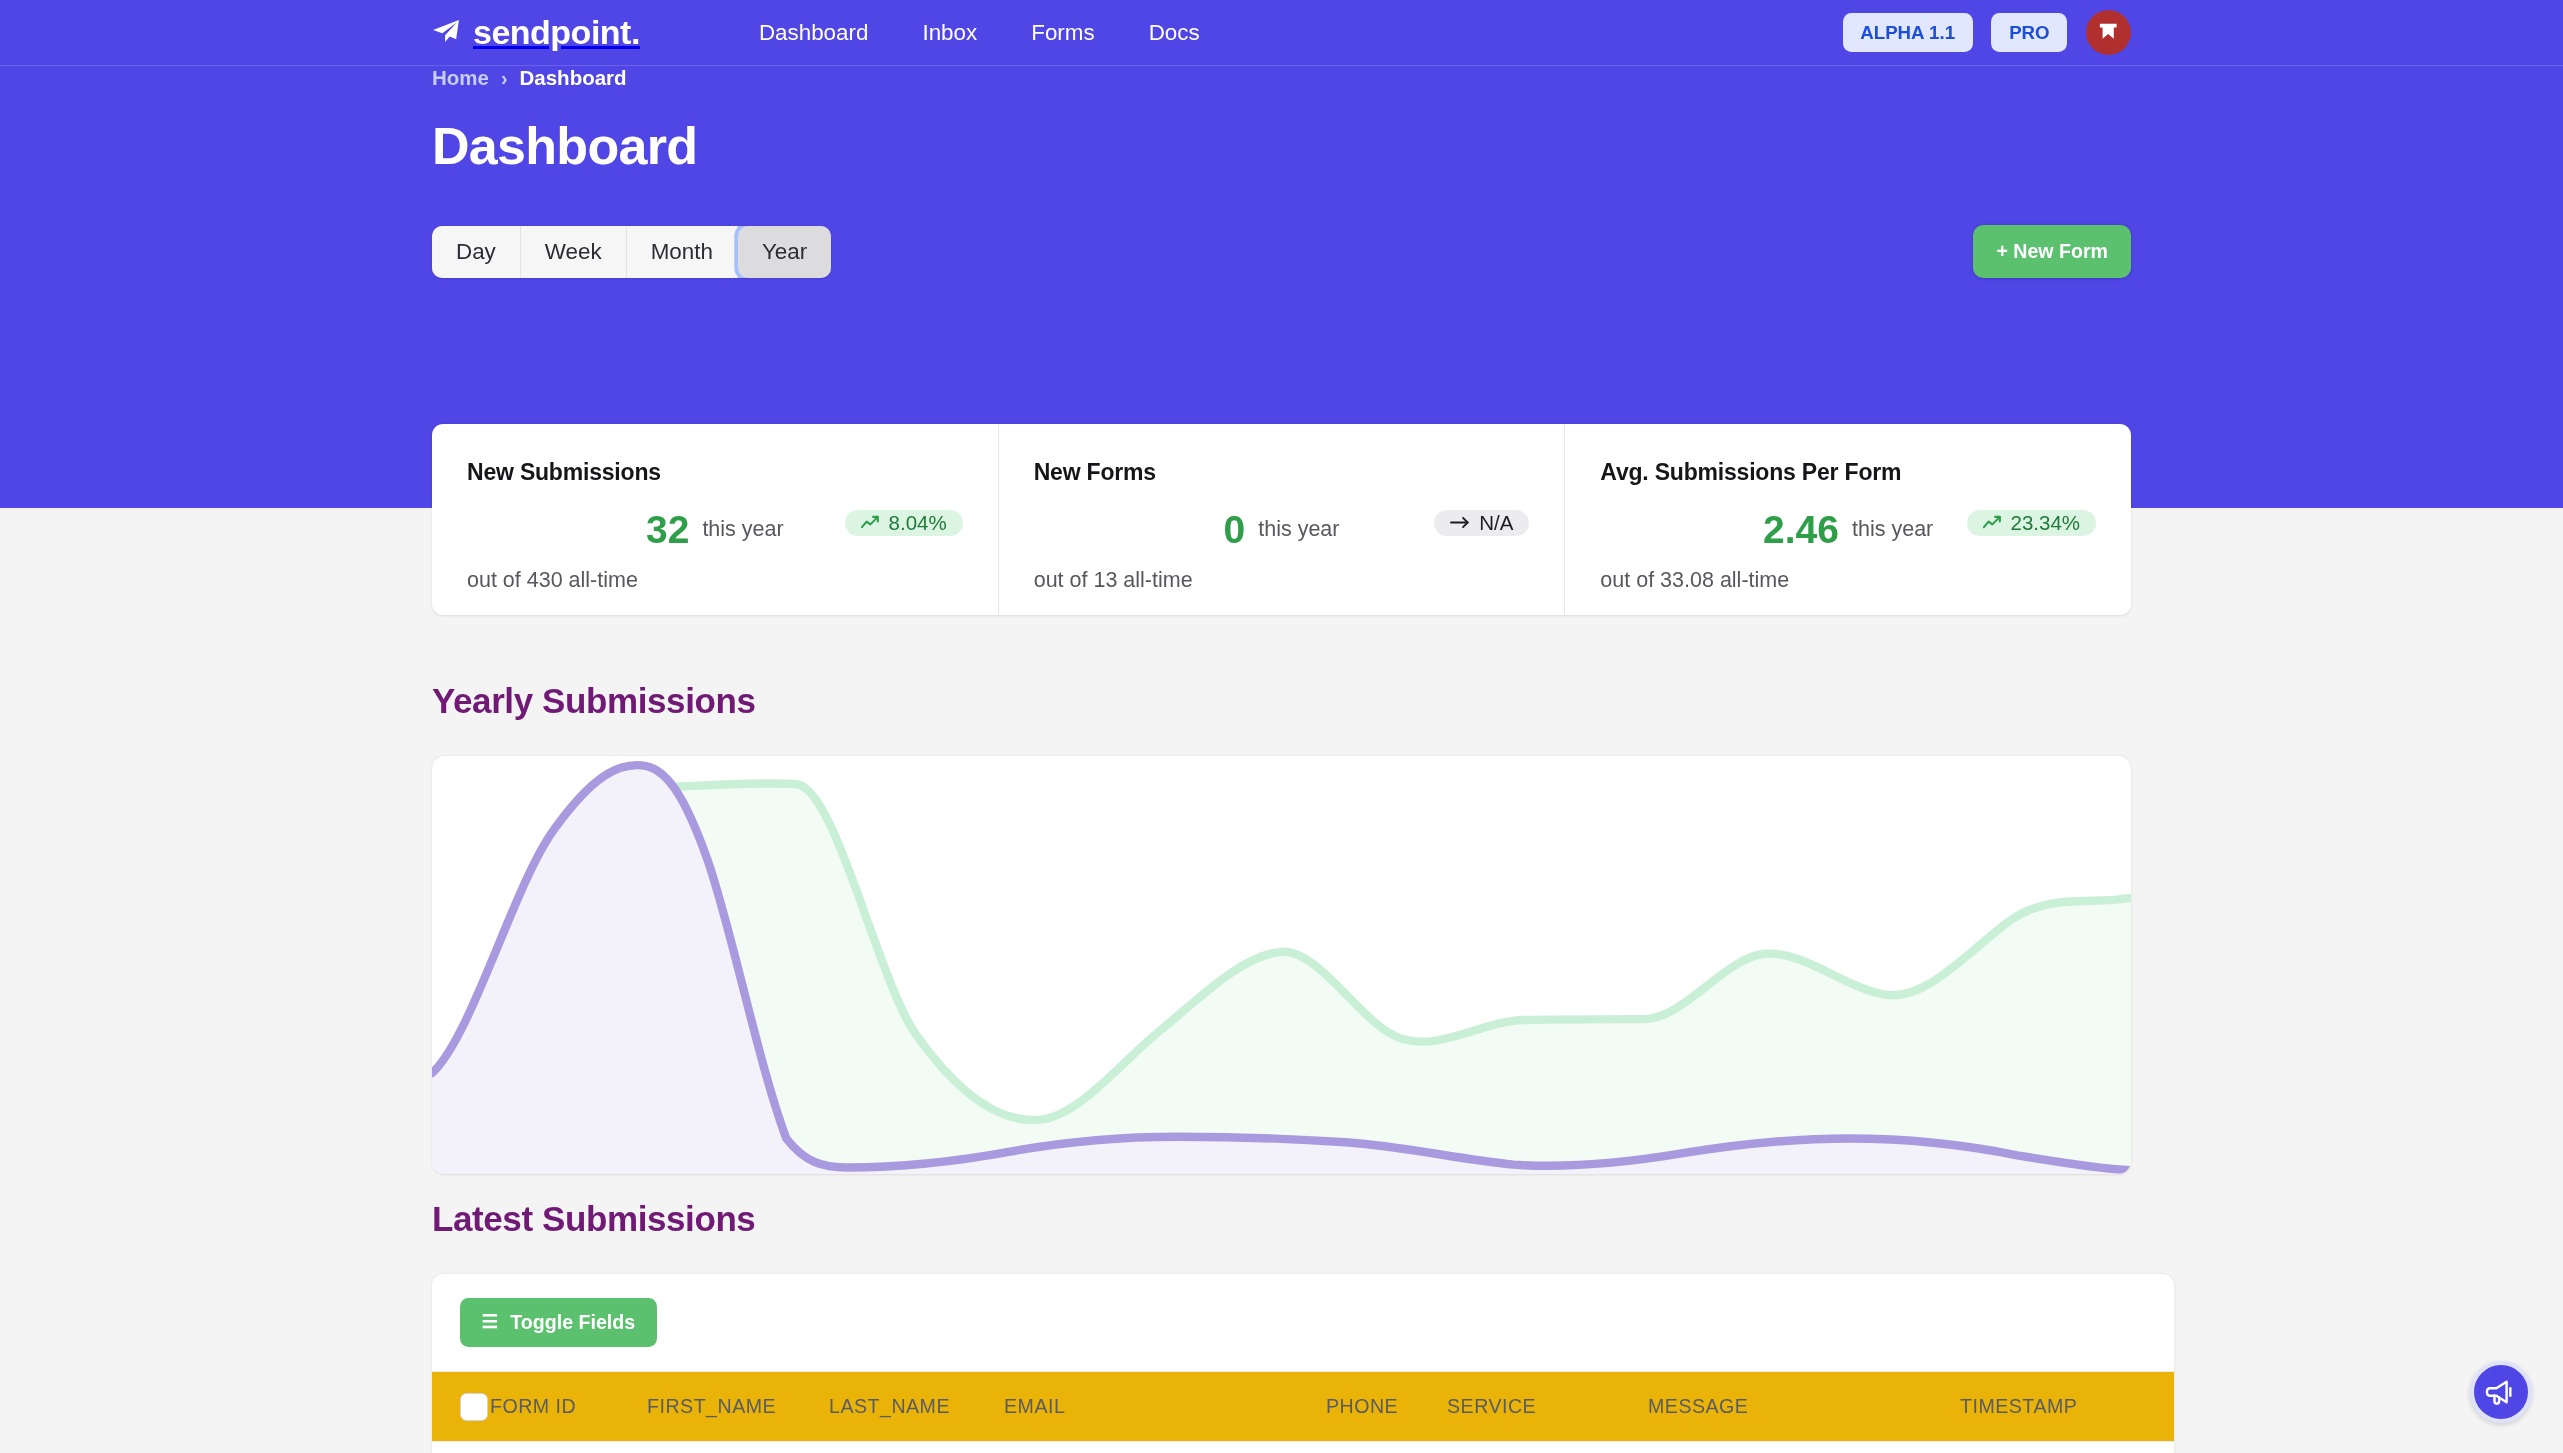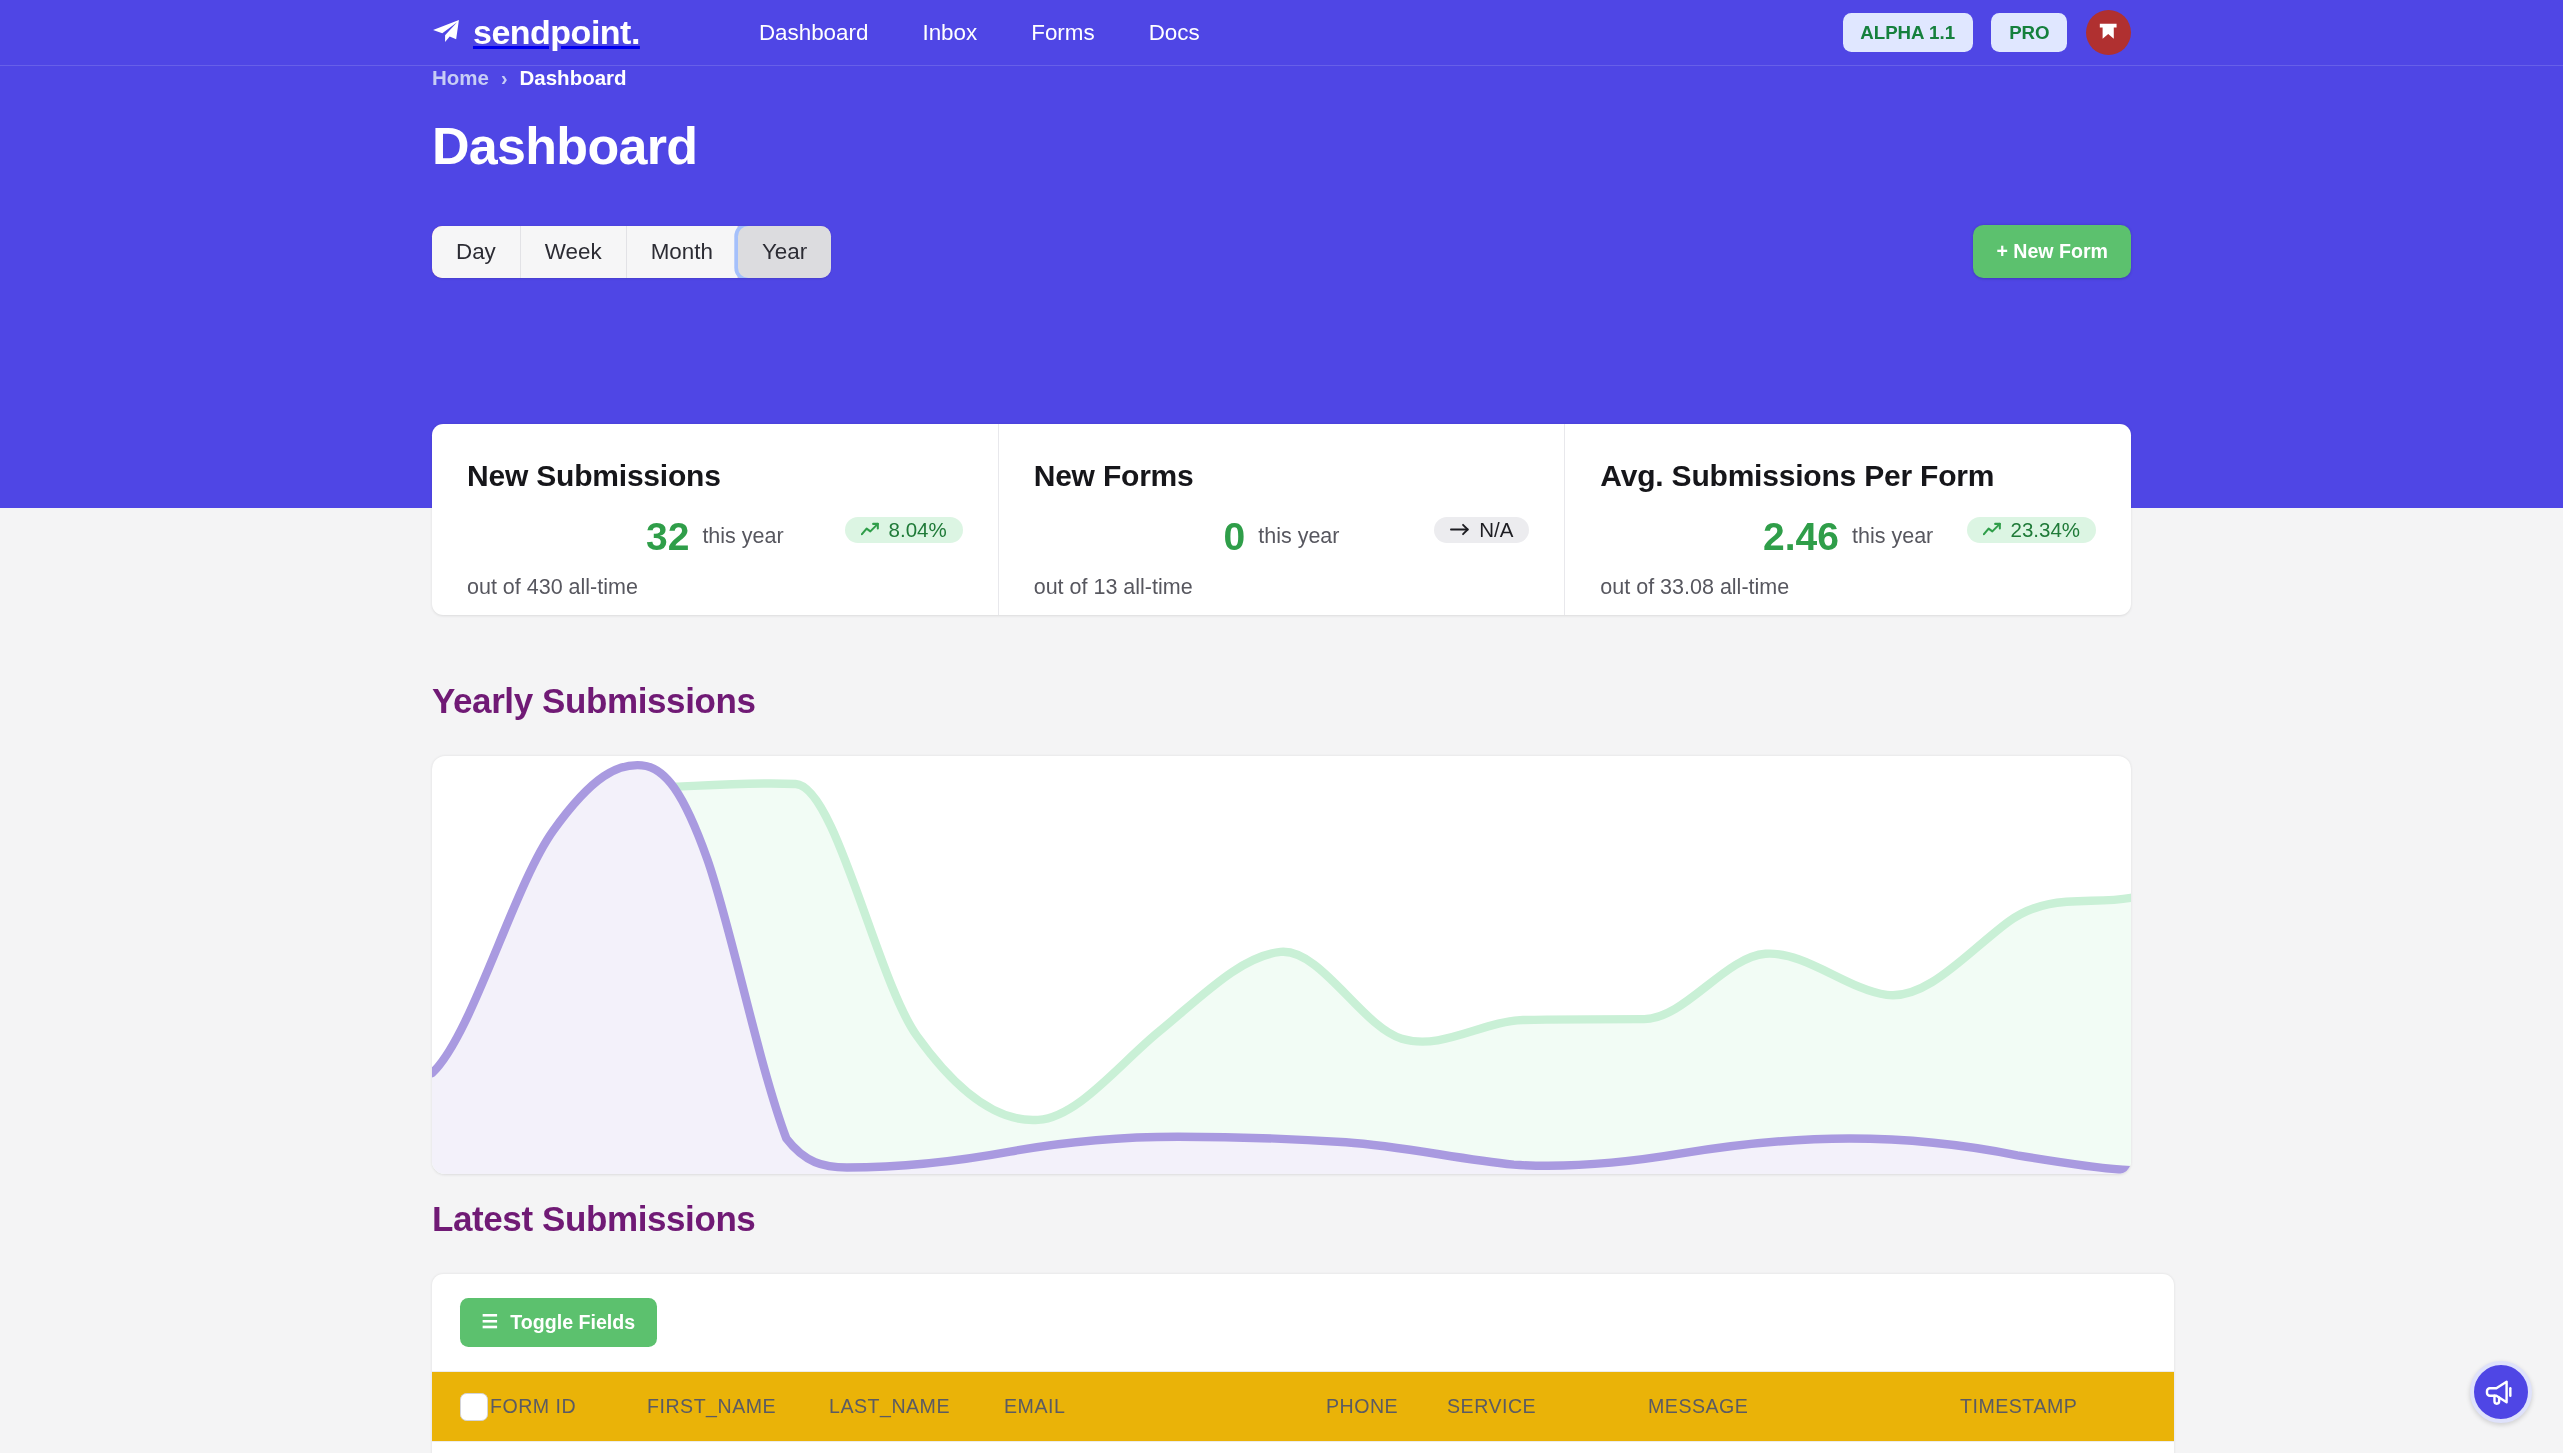--- a/index.html
+++ b/index.html
@@ -30,21 +30,21 @@
   .brand-icon { display: block; }
   .brand-name {
     color: #ffffff; font-size: 34px; font-weight: 600; letter-spacing: -0.5px;
   }
   .nav-links { display: flex; align-items: center; gap: 54px; margin-left: 119px; }
   .nav-link {
     color: #ffffff; font-size: 22.4px; text-decoration: none; white-space: nowrap;
   }
   .nav-right { margin-left: auto; display: flex; align-items: center; gap: 18.7px; }
   .pill-badge {
-    background: #e0e7ff; color: #15803d;
+    background: #e0e7ff; color: #1d4ed8;
     font-size: 18.7px; font-weight: 600;
     padding: 8.4px 17.7px; border-radius: 8.4px; white-space: nowrap;
   }
   .avatar {
     width: 45px; height: 45px; border-radius: 50%;
     background: #b03030;
     display: flex; align-items: center; justify-content: center;
     overflow: hidden;
   }
 
@@ -104,21 +104,21 @@
     border-radius: 11.2px;
     box-shadow: 0 0.9px 2.8px rgba(0,0,0,0.10);
     overflow: hidden;
   }
   .stat {
     flex: 1; padding: 35px 35px 0 35px;
     border-right: 0.9px solid #e8e8ec; position: relative;
   }
   .stat:last-child { border-right: none; }
   .stat-title {
-    font-size: 30px; font-weight: 700; color: #16161a;
+    font-size: 23px; font-weight: 700; color: #16161a;
     letter-spacing: -0.2px;
   }
   .stat-mid {
     display: flex; align-items: center;
     margin-top: 22px; position: relative; height: 43px; justify-content: center;
   }
   .stat-value {
     font-size: 39px; font-weight: 600; color: #2f9e49;
     line-height: 1;
   }

